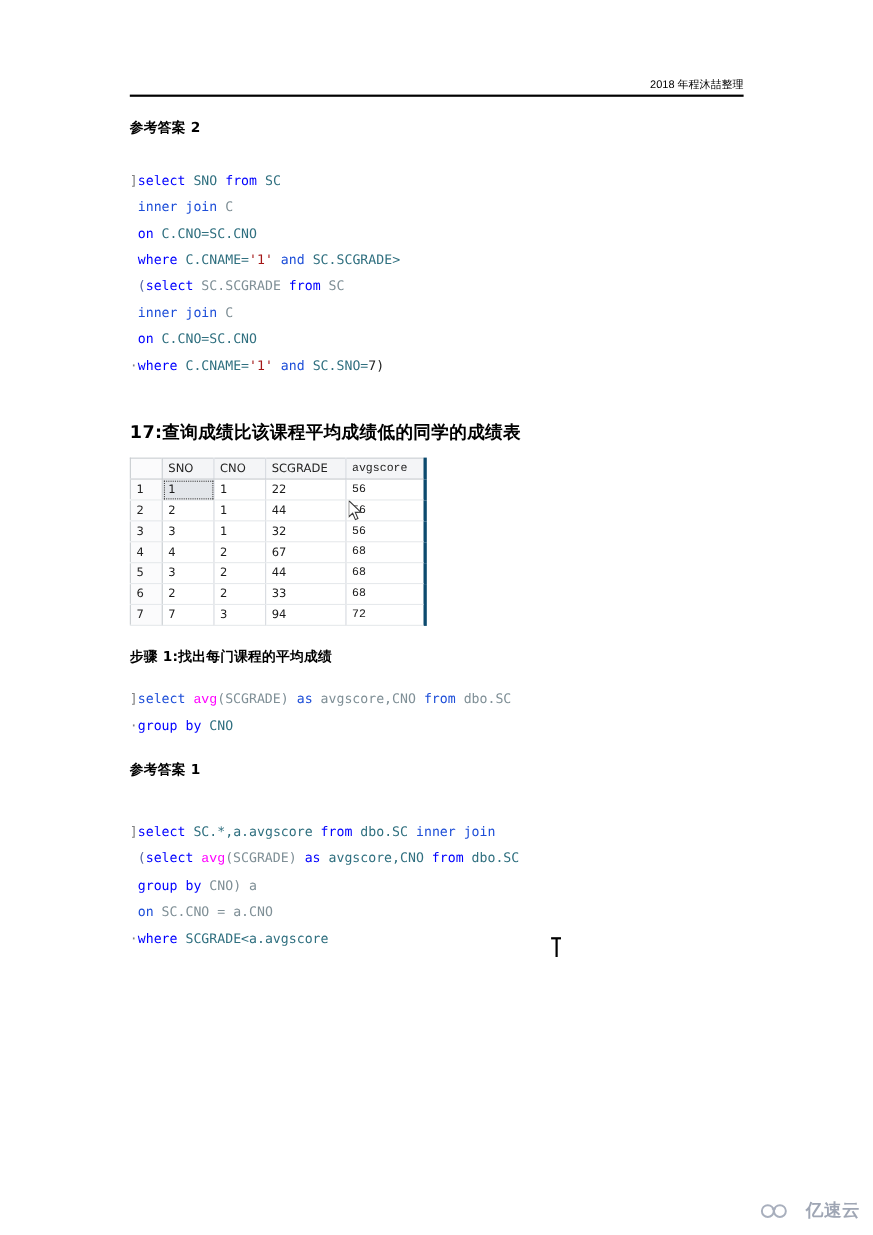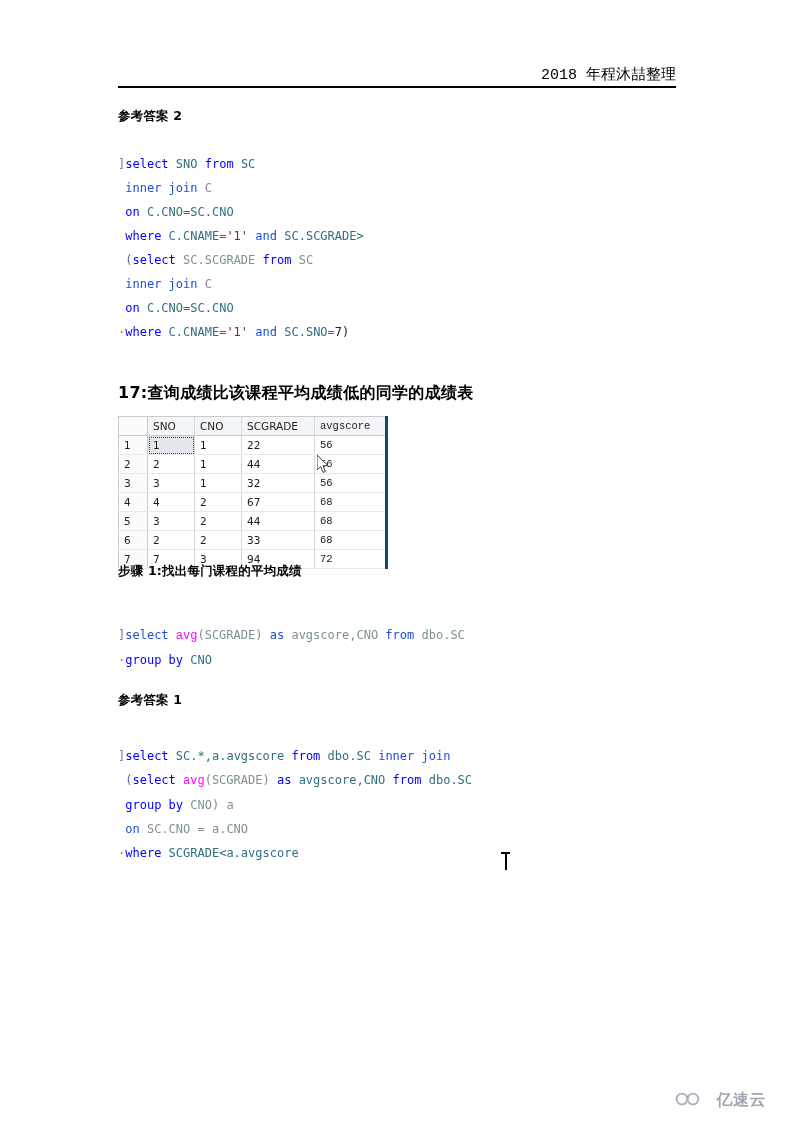--- a/index.html
+++ b/index.html
@@ -28,22 +28,22 @@
     position: absolute;
     left: 118px;
     top: 64px;
     width: 558px;
     height: 24px;
   }
   .header-text {
     position: absolute;
     right: 0;
     bottom: 4px;
-    font-family: Liberation Mono, monospace;
-    font-size: 15px;
+    font-family: Liberation Sans, sans-serif;
+    font-size: 10px;
     color: #000;
     white-space: nowrap;
     letter-spacing: 0px;
     margin-left: 18px;
   }
   .header-rule {
     position: absolute;
     left: 0;
     bottom: 0;
     width: 100%;
@@ -161,24 +161,24 @@
   .ibeam-cursor .cap {
     position: absolute;
     left: 0; top: 1px;
     width: 9px; height: 1.6px;
     background: #000;
   }
 
   
   .watermark {
     position: absolute;
-    right: 28px;
+    right: 12px;
     bottom: 12px;
     display: flex;
-    align-items: flex-start;
+    align-items: center;
     gap: 16px;
     opacity: 0.85;
   }
   .watermark .wm-text {
     font-family: "DejaVu Sans", sans-serif;
     font-size: 16px;
     font-weight: bold;
     color: #8f97a8;
     letter-spacing: 0.5px;
   }
@@ -255,21 +255,21 @@
         <tr>
           <td class="rowhdr">7</td>
           <td class="c-sno">7</td>
           <td class="c-cno">3</td>
           <td class="c-sg">94</td>
           <td class="c-avg">72</td>
         </tr>
       </tbody>
   </table>
 
-  <div class="label-bold" style="left:118px; top:563px;text-align:right;">步骤 1:找出每门课程的平均成绩</div>
+  <div class="label-bold" style="left:118px; top:589px;text-align:right;">步骤 1:找出每门课程的平均成绩</div>
 
   <div class="code-block" id="code-step1" style="left:118px; top:623px;"><div class="code-line"><span class="gutter">]</span><span class="kw2">select</span><span class="punc"> </span><span class="fn">avg</span><span class="idl">(</span><span class="idl">SCGRADE</span><span class="idl">)</span><span class="punc"> </span><span class="kw2">as</span><span class="punc"> </span><span class="idl">avgscore,CNO</span><span class="punc"> </span><span class="kw2">from</span><span class="punc"> </span><span class="idl">dbo.SC</span></div><div class="code-line"><span class="gutter">·</span><span class="kw">group by</span><span class="punc"> </span><span class="id">CNO</span></div></div>
 
   <div class="label-bold" style="left:118px; top:692px;">参考答案 1</div>
 
   <div class="code-block" id="code-answer1" style="left:118px; top:744px;"><div class="code-line"><span class="gutter">]</span><span class="kw">select</span><span class="punc"> </span><span class="id">SC.*,a.avgscore</span><span class="punc"> </span><span class="kw">from</span><span class="punc"> </span><span class="id">dbo.SC</span><span class="punc"> </span><span class="kw2">inner join</span></div><div class="code-line"><span class="gutter"> </span><span class="pl">(</span><span class="kw">select</span><span class="punc"> </span><span class="fn">avg</span><span class="idl">(SCGRADE)</span><span class="punc"> </span><span class="kw">as</span><span class="punc"> </span><span class="id">avgscore,CNO</span><span class="punc"> </span><span class="kw">from</span><span class="punc"> </span><span class="id">dbo.SC</span></div><div class="code-line"><span class="gutter"> </span><span class="kw">group by</span><span class="punc"> </span><span class="idl">CNO) a</span></div><div class="code-line"><span class="gutter"> </span><span class="kw2">on</span><span class="punc"> </span><span class="idl">SC.CNO = a.CNO</span></div><div class="code-line"><span class="gutter">·</span><span class="kw">where</span><span class="punc"> </span><span class="id">SCGRADE&lt;a.avgscore</span></div></div>
 
 
   <div class="arrow-cursor" id="arrow-cursor" style="left: 317px; top: 455px;">
     <svg width="13" height="19" viewBox="0 0 13 19">

